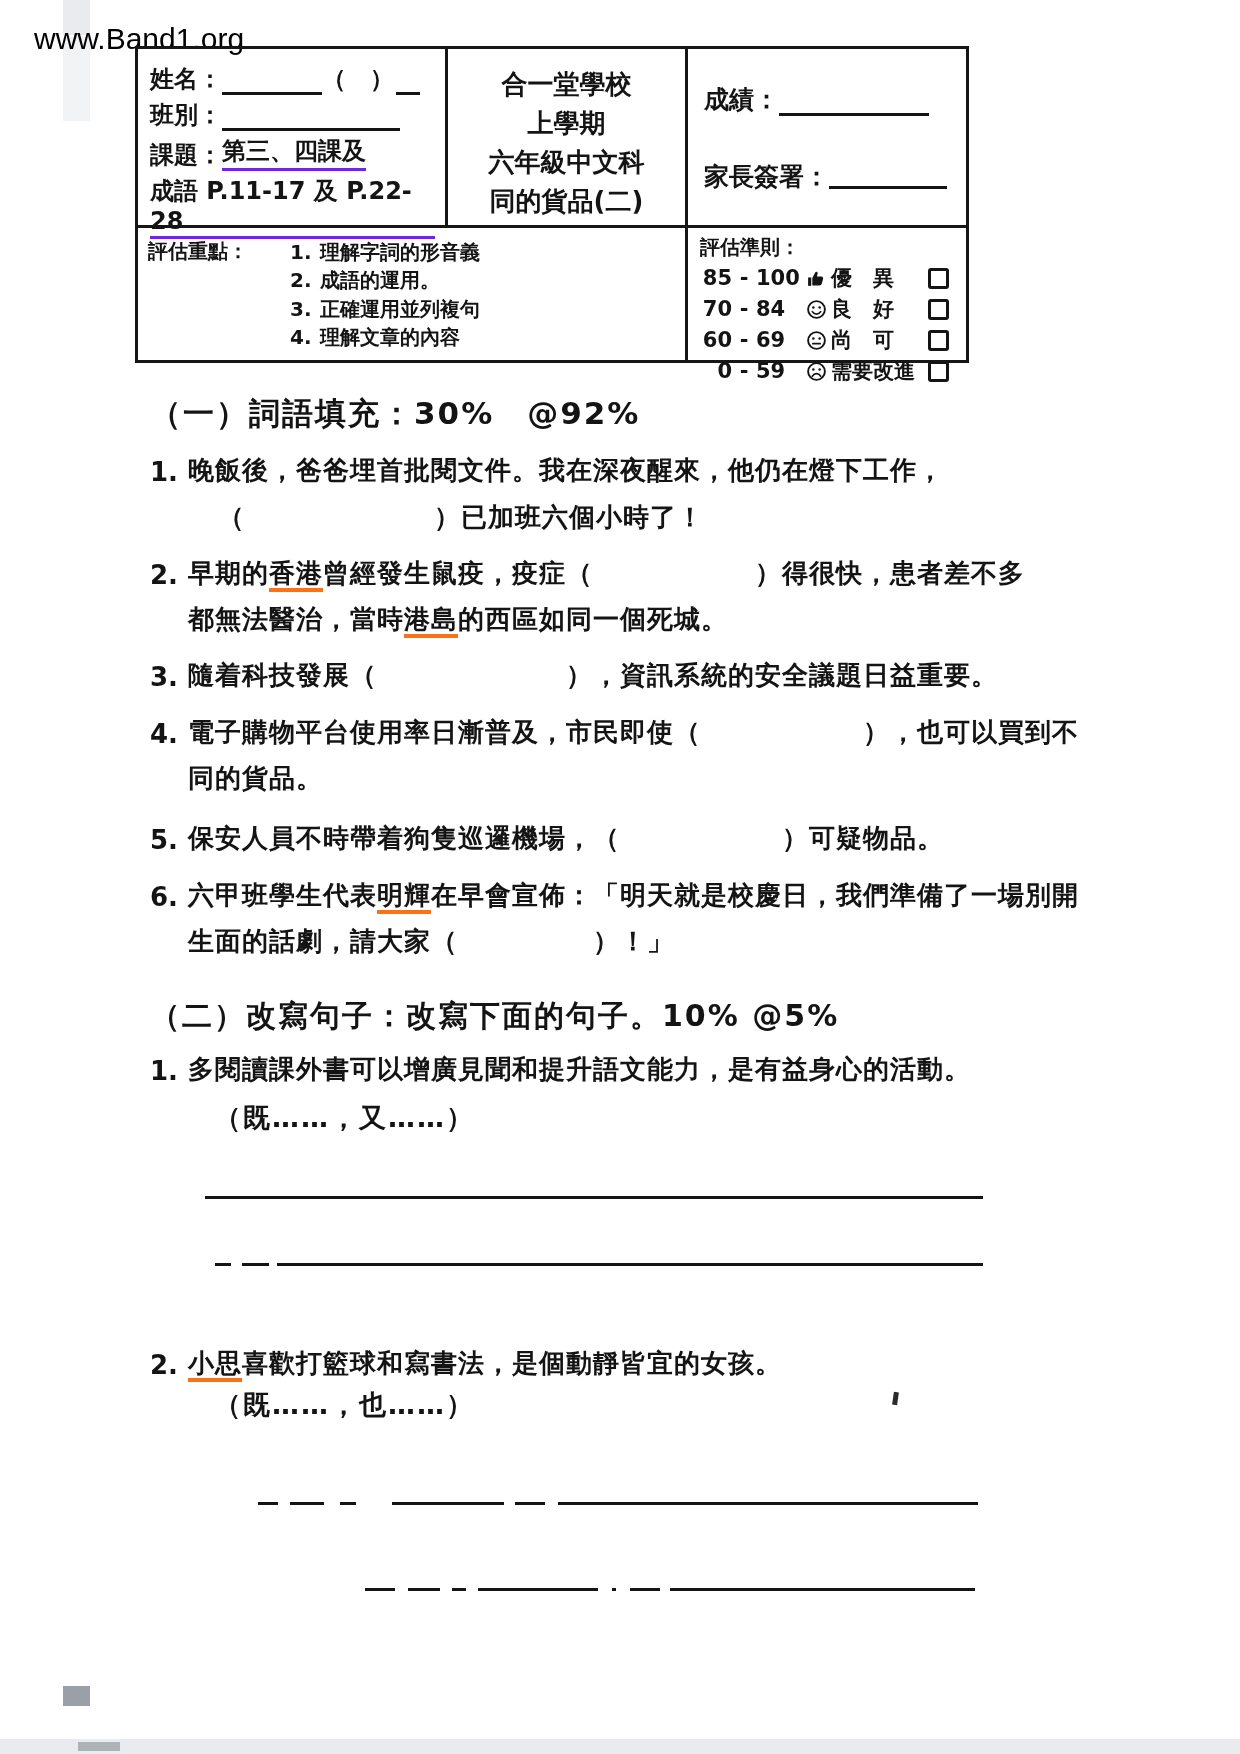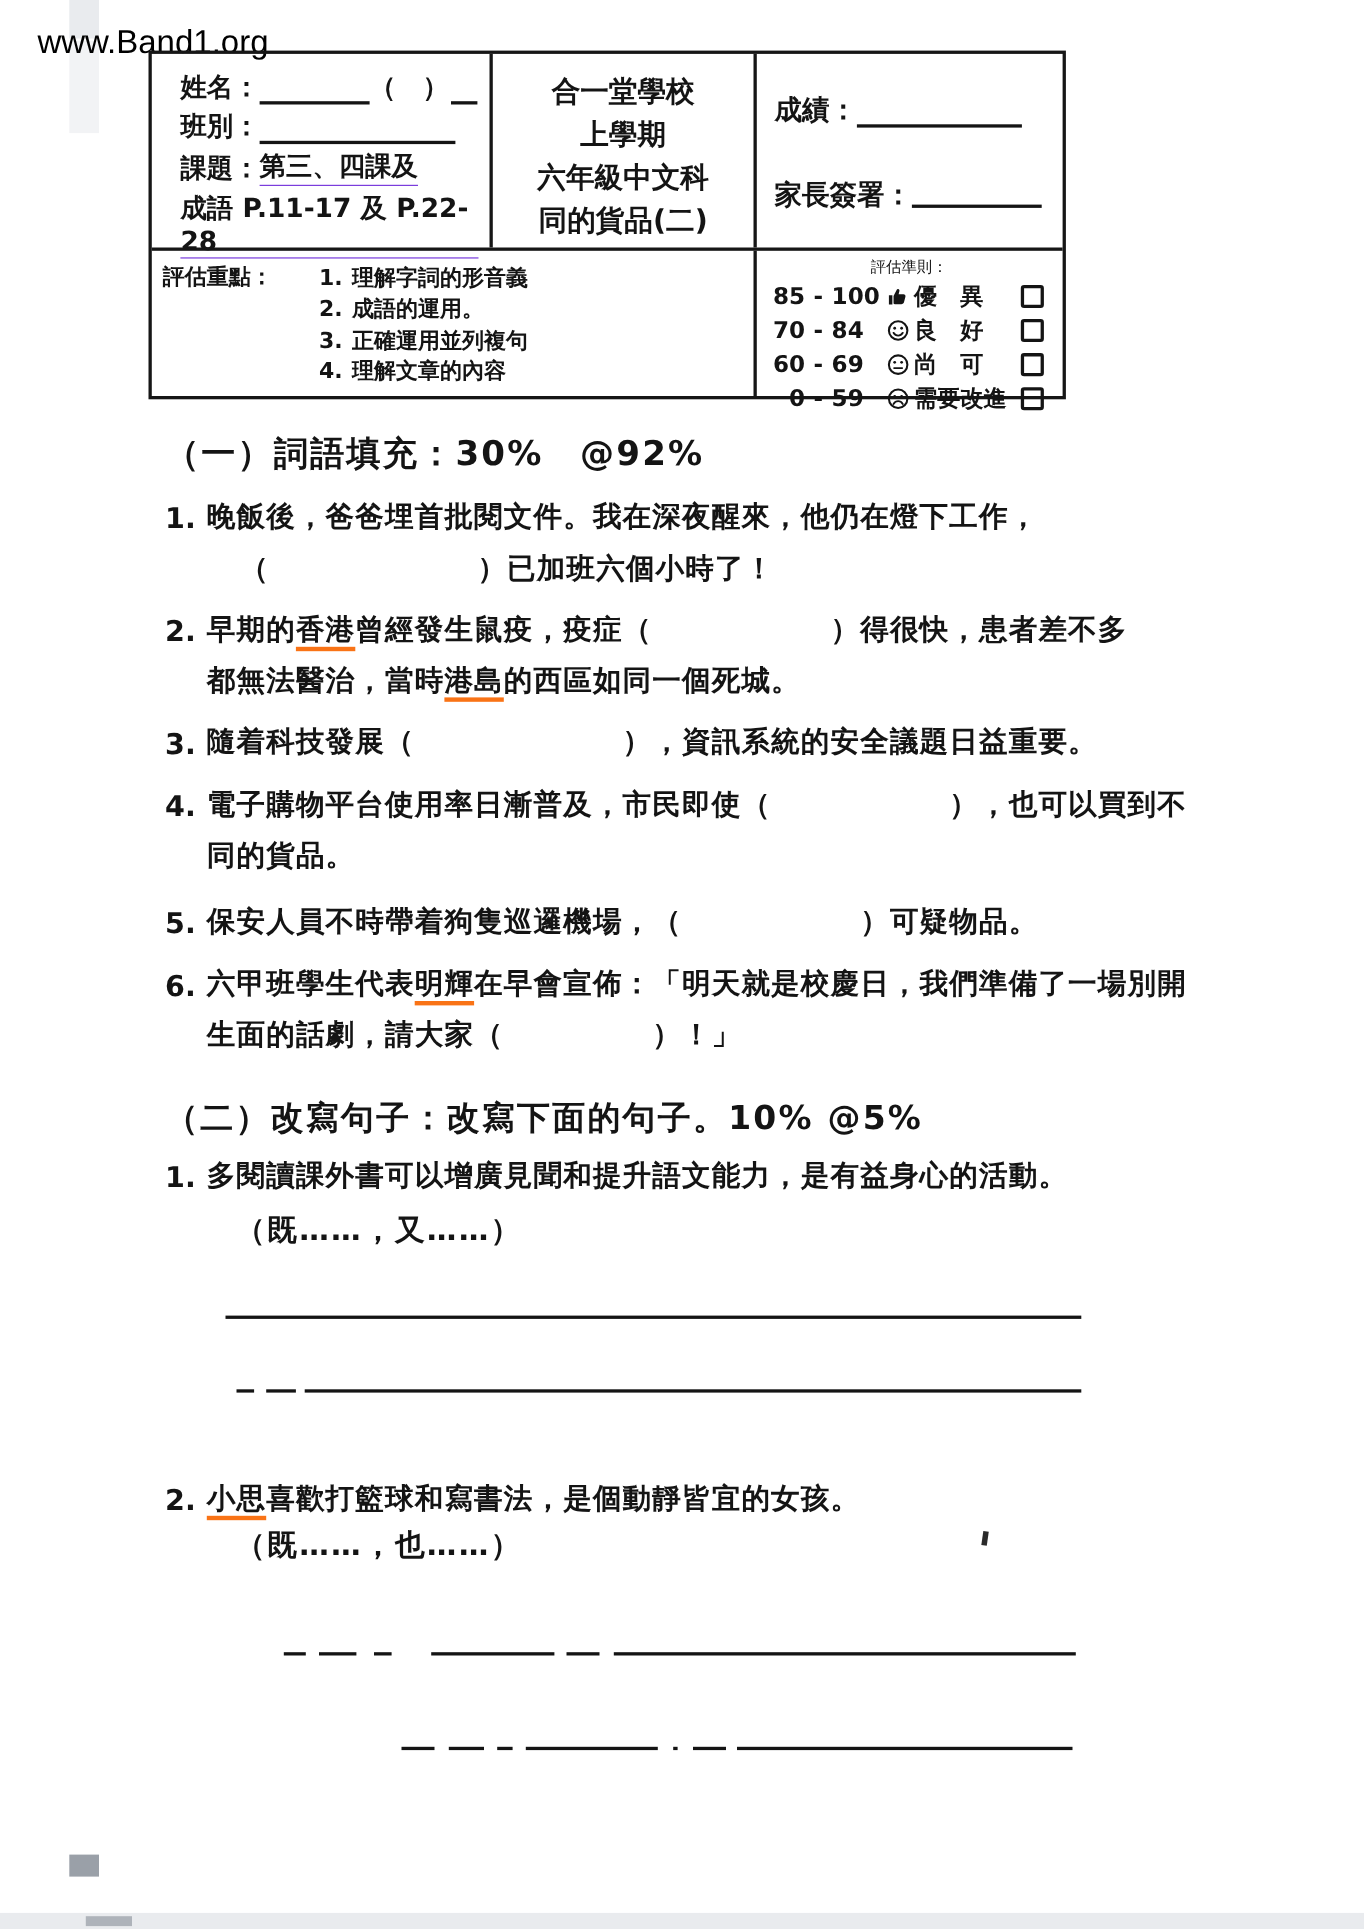--- a/index.html
+++ b/index.html
@@ -20,40 +20,40 @@
   
   .htable{position:absolute;left:135px;top:46px;width:828px;border:3px solid #161616;}
   .hrow1{display:grid;grid-template-columns:310px 240px 275px;}
   .hrow2{display:grid;grid-template-columns:550px 275px;border-top:3px solid #161616;}
   .cell{box-sizing:border-box;}
   .c1,.c2{border-right:3px solid #161616;}
   .c4{border-right:3px solid #161616;}
   .hrow1 .cell{height:176px;}
   .hrow2 .cell{height:132px;}
 
-  .c1{padding:10px 10px 0 26px;}
+  .c1{padding:10px 10px 0 12px;}
   .fl{display:flex;align-items:flex-end;font-size:24px;font-weight:700;margin-top:4px;}
   .blank{display:inline-block;border-bottom:3px solid #141414;height:26px;}
   .b-name{width:100px;} .b-name2{width:24px;margin-left:2px;}
   .b-class{width:178px;} .b-score{width:150px;} .b-parent{width:118px;}
-  .uline{border-bottom:1px solid #6d28d9;padding-bottom:1px;}
+  .uline{border-bottom:3px solid #6d28d9;padding-bottom:1px;}
 
   .c2{text-align:center;padding-top:16px;font-size:26px;font-weight:700;line-height:1.5;}
   .c3{padding:12px 14px 0 16px;font-size:25px;font-weight:700;}
   .scoreline{display:flex;align-items:flex-end;margin-top:22px;}
   .parentline{display:flex;align-items:flex-start;margin-top:44px;}
 
   .c4{display:flex;padding:10px 8px 0 10px;}
   .focus-label{font-size:20px;font-weight:700;width:118px;flex:none;}
   .focus-items{margin-left:24px;}
   .fitem{display:flex;font-size:20px;font-weight:700;line-height:1.42;}
   .fitem .fn{width:30px;flex:none;}
 
   .c5{padding:6px 10px 0 12px;}
-  .crit-label{font-size:14px;font-weight:400;text-align:center;}
+  .crit-label{font-size:20px;font-weight:700;}
   .crow{display:flex;align-items:center;font-size:21px;font-weight:700;margin-top:3px;}
   .crow .n1{width:32px;text-align:right;flex:none;}
   .crow .dash{width:24px;text-align:center;flex:none;}
   .crow .n2{width:50px;flex:none;}
   .crow .icn{width:24px;height:22px;flex:none;margin-right:1px;display:inline-flex;align-items:center;}
   .crow .grade{flex:1;}
   .cbx{width:15px;height:15px;border:3px solid #141414;border-radius:3px;flex:none;margin-right:4px;}
 
   
   .sec1{position:absolute;left:150px;top:392px;width:1020px;}

